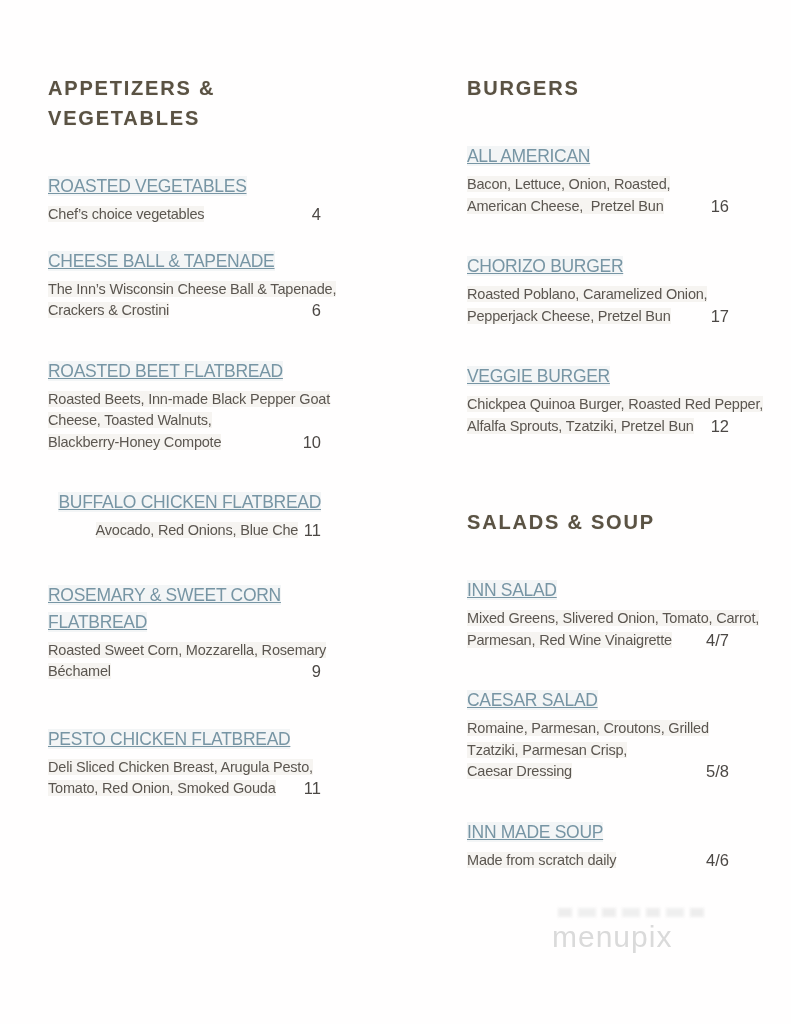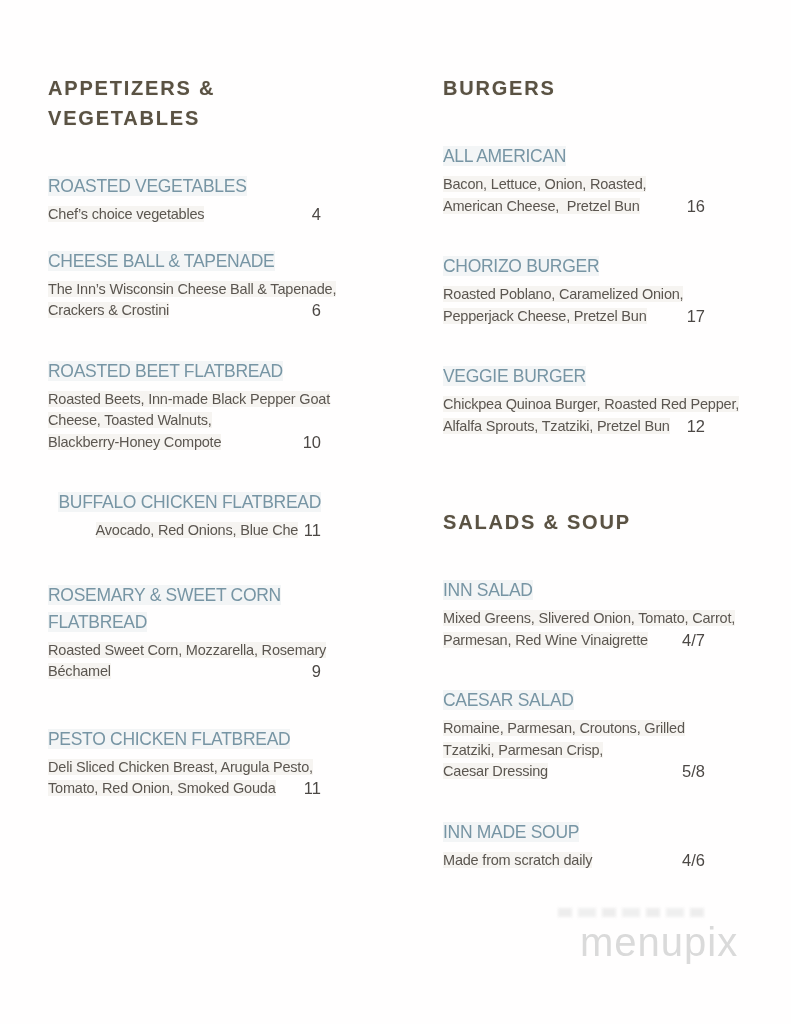--- a/index.html
+++ b/index.html
@@ -7,21 +7,21 @@
     width:791px;height:1024px;
     background:#ffffff;
     font-family:"Liberation Sans", sans-serif;
     position:relative;
     overflow:hidden;
     -webkit-font-smoothing:antialiased;
   }
   .page{position:absolute;inset:0;background:#fffefe;}
   .col{position:absolute;top:64px;}
   .col-left{left:48px;width:273px;}
-  .col-right{left:443px;width:262px;}
+  .col-right{left:467px;width:262px;}
 
   .section-title{
     font-weight:bold;
     font-size:20px;
     line-height:30px;
     letter-spacing:1.8px;
     color:var(--header-color,#5a5243);
     margin:9px 0 40px 0;
     text-shadow:0 0 1px rgba(90,82,67,0.25);
   }
@@ -32,20 +32,21 @@
   .col-left div.menu-item:nth-of-type(4){margin-bottom:40px;text-align:right;}
   .col-left div.menu-item:nth-of-type(5){margin-bottom:43px;}
 
   .item-name{
     font-size:17.5px;
     line-height:27px;
     letter-spacing:-0.3px;
     color:var(--name-color,#7795a4);
     margin-bottom:4px;
     white-space:pre;
+    text-decoration:underline;
   }
   .item-name .hl{background:rgba(222,229,232,0.35);}
 
   .desc-line{
     font-size:14.5px;
     line-height:21.5px;
     letter-spacing:-0.2px;
     color:var(--desc-color,#5b5650);
     white-space:pre;
   }
@@ -74,24 +75,23 @@
     width:152px;height:9px;
     background:repeating-linear-gradient(90deg,
       #e9e9e9 0 14px, transparent 14px 20px,
       #ececec 20px 38px, transparent 38px 44px);
     filter:blur(1.5px);
     opacity:0.8;
   }
   .watermark-brand{
     position:absolute;
     left:0;top:16px;
-    font-size:40px;
+    font-size:30px;
     letter-spacing:1px;
     color:var(--watermark-color,#dadada);
-    margin-left:28px;
   }
 </style>
 </head>
 <body>
 
 <div class="page">
   <div class="col col-left">
       <section class="menu-section">
         <h2 class="section-title">
           <div class="title-line">APPETIZERS &amp;</div>

